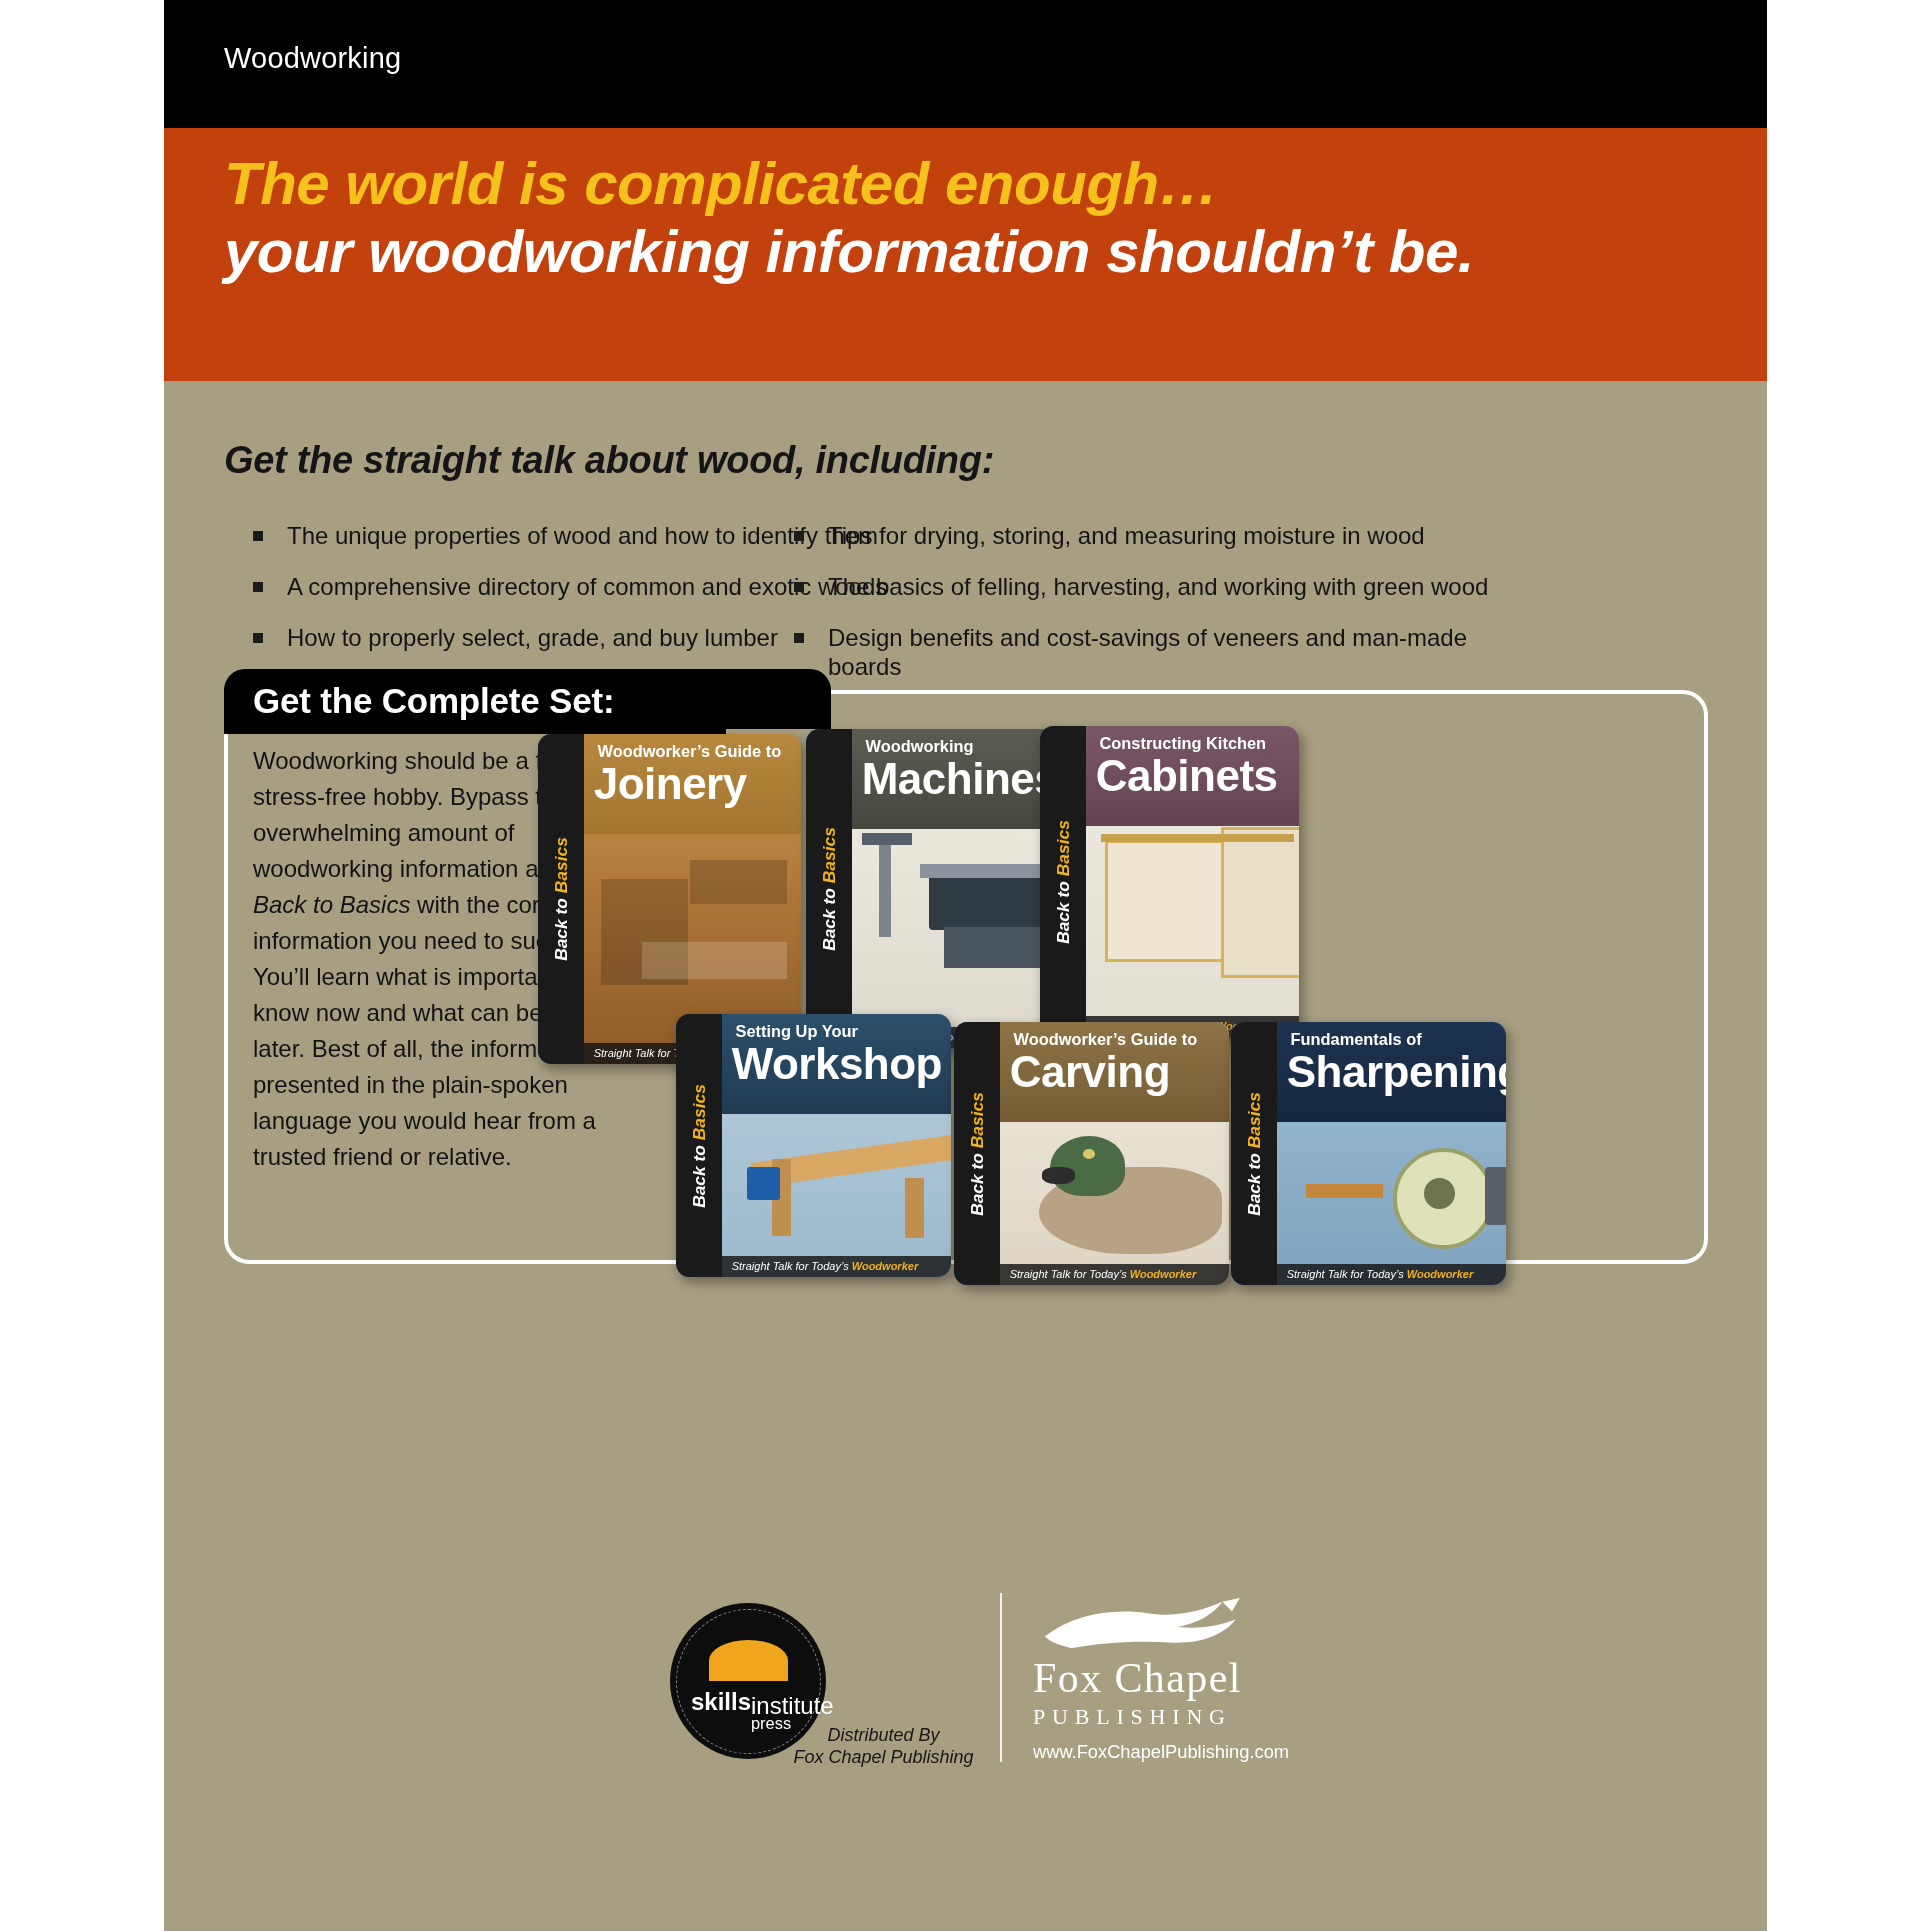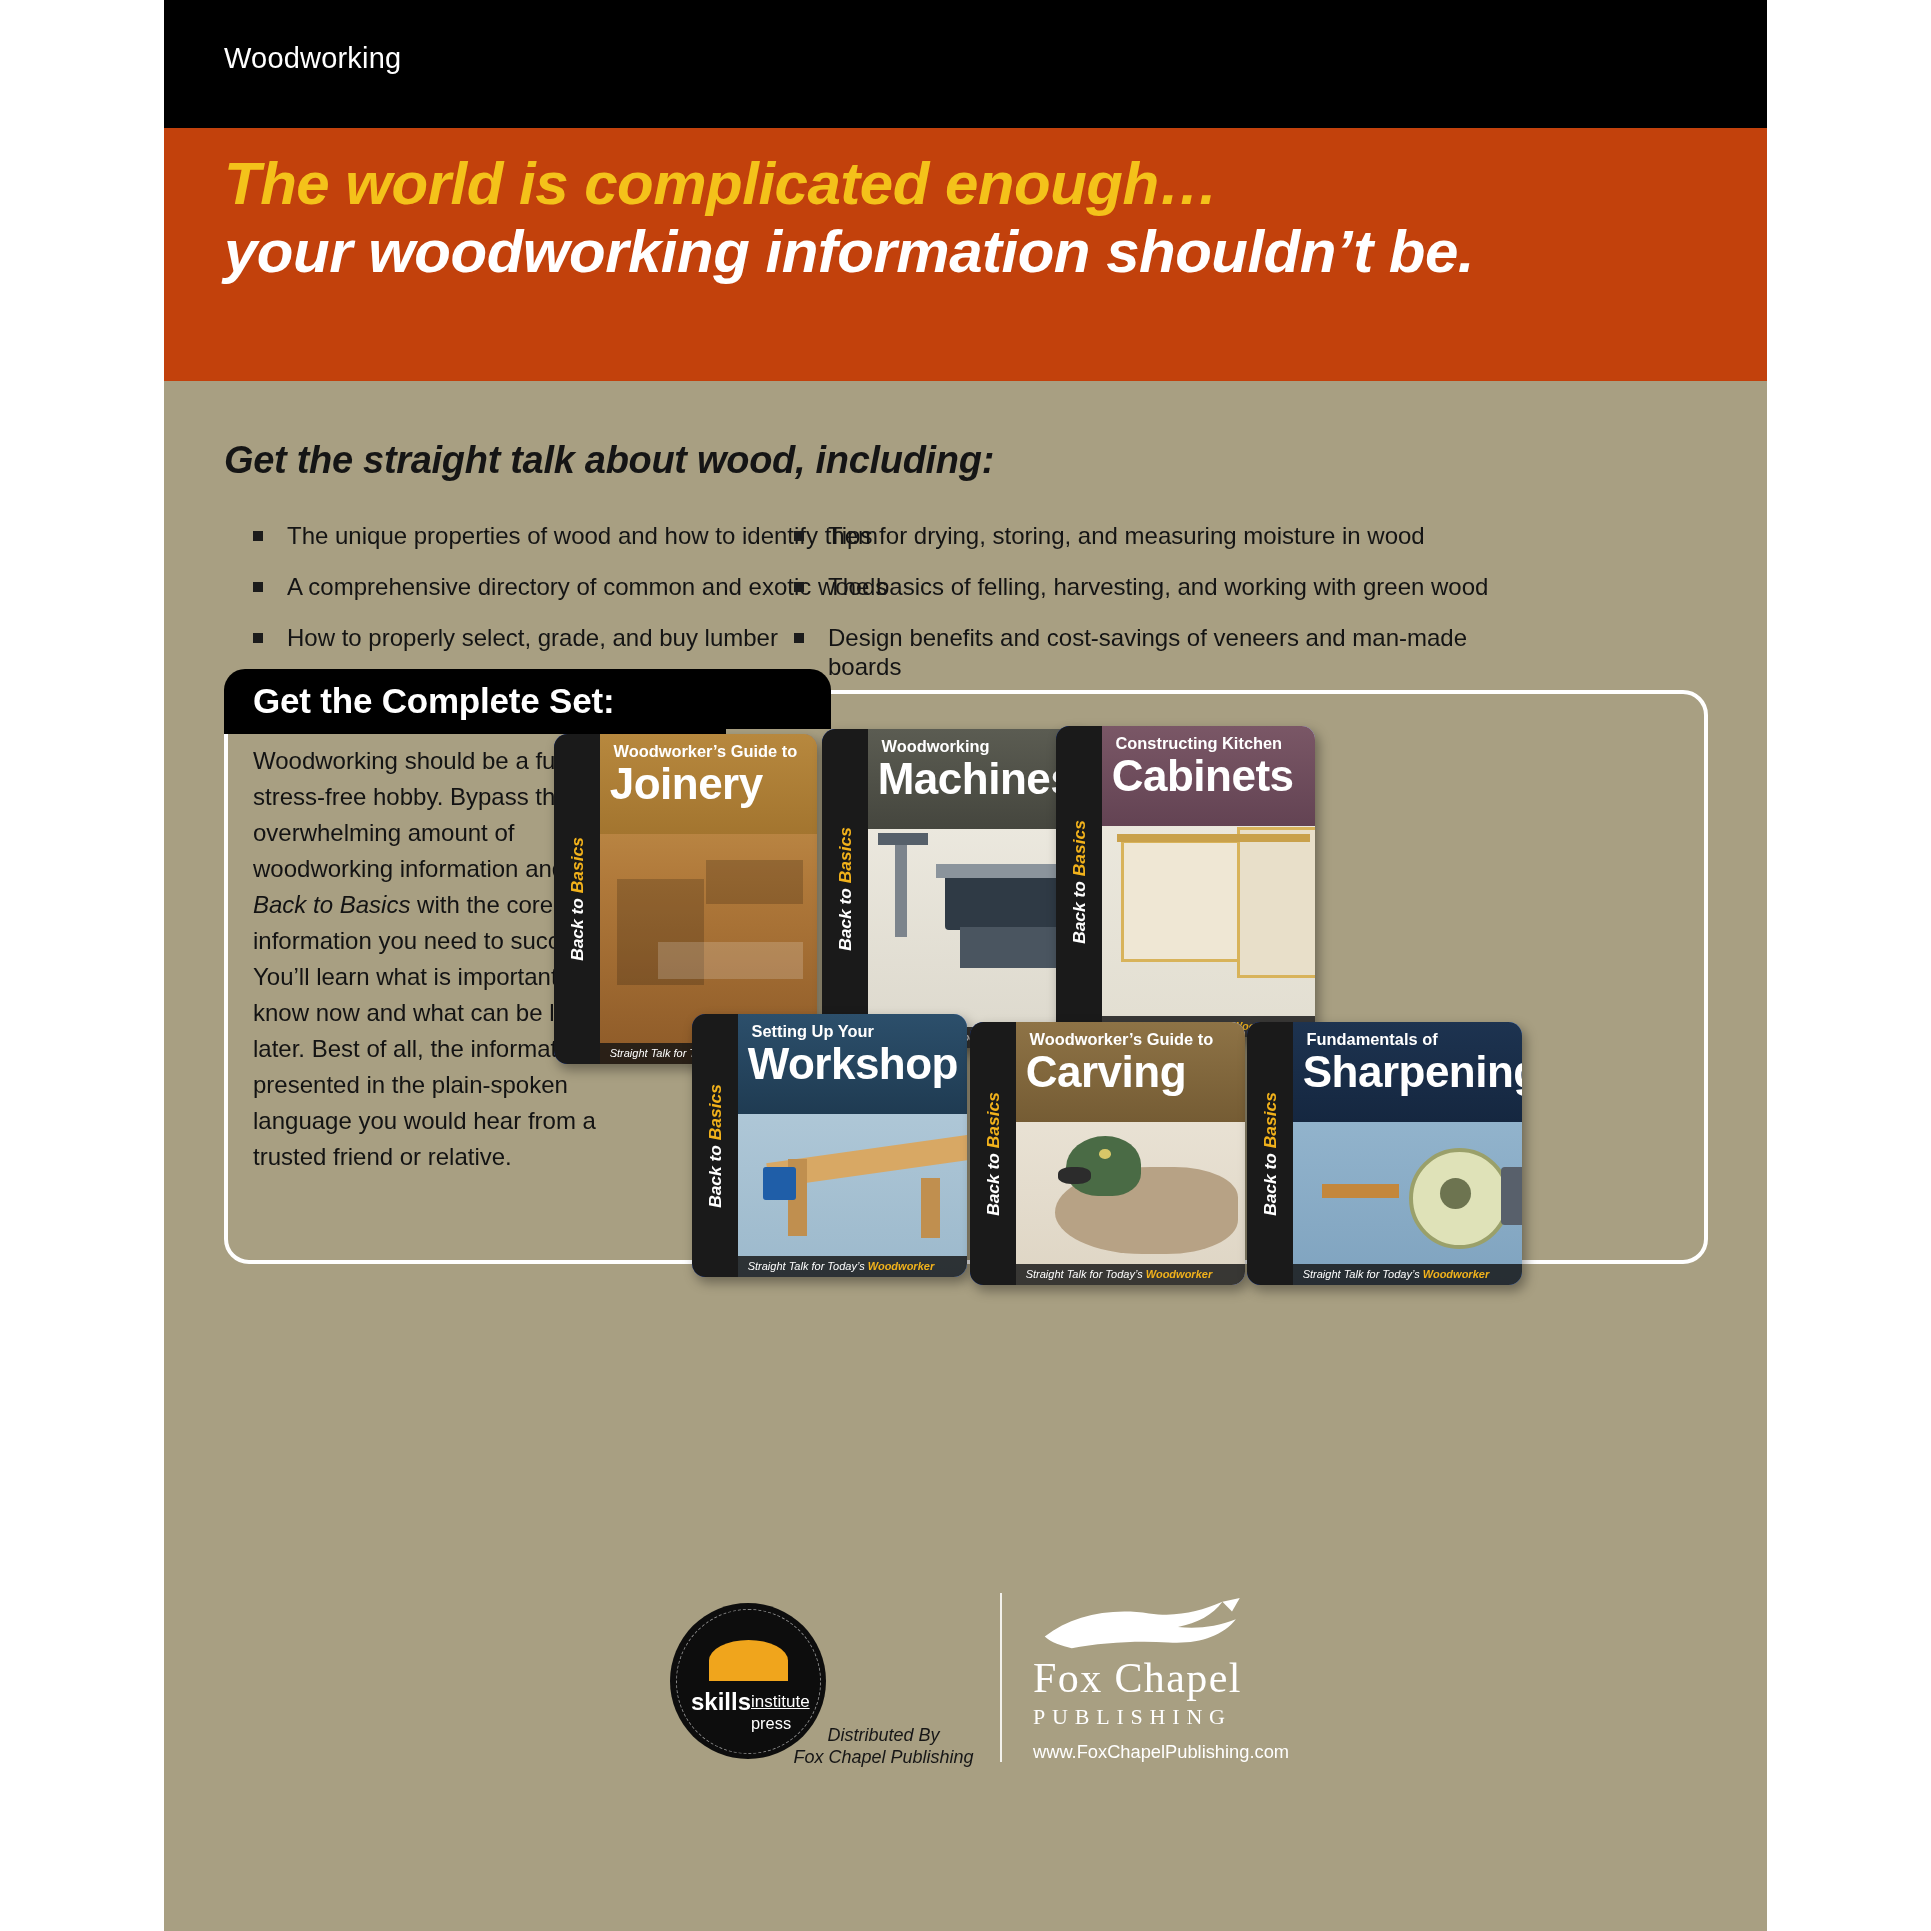--- a/index.html
+++ b/index.html
@@ -153,21 +153,20 @@
     color: #131313;
   }
   .setbody i { font-style: italic; }
   
   .book {
     position: absolute;
     border-radius: 13.5px;
     overflow: hidden;
     box-shadow: 3.9px 5.8px 11.6px rgba(0,0,0,0.35);
     background: #1d4ed8;
-    margin-left: 16px;
   }
   .spine {
     position: absolute;
     left: 0; top: 0;
     width: 46px;
     height: 100%;
     background: #1a1a1a;
   }
   .spine span {
     position: absolute;
@@ -294,22 +293,21 @@
     top: 85px;
     color: #ffffff;
     font-size: 24px;
     font-weight: bold;
   }
   .logo-skills .t2 {
     position: absolute;
     left: 81px;
     top: 89px;
     color: #ffffff;
-    font-size: 17px;
-    text-decoration: underline;
+    font-size: 24px;
   }
   .logo-skills .t3 {
     position: absolute;
     left: 81px;
     top: 111px;
     color: #ffffff;
     font-size: 16.4px;
   }
   .distributed {
     position: absolute;

